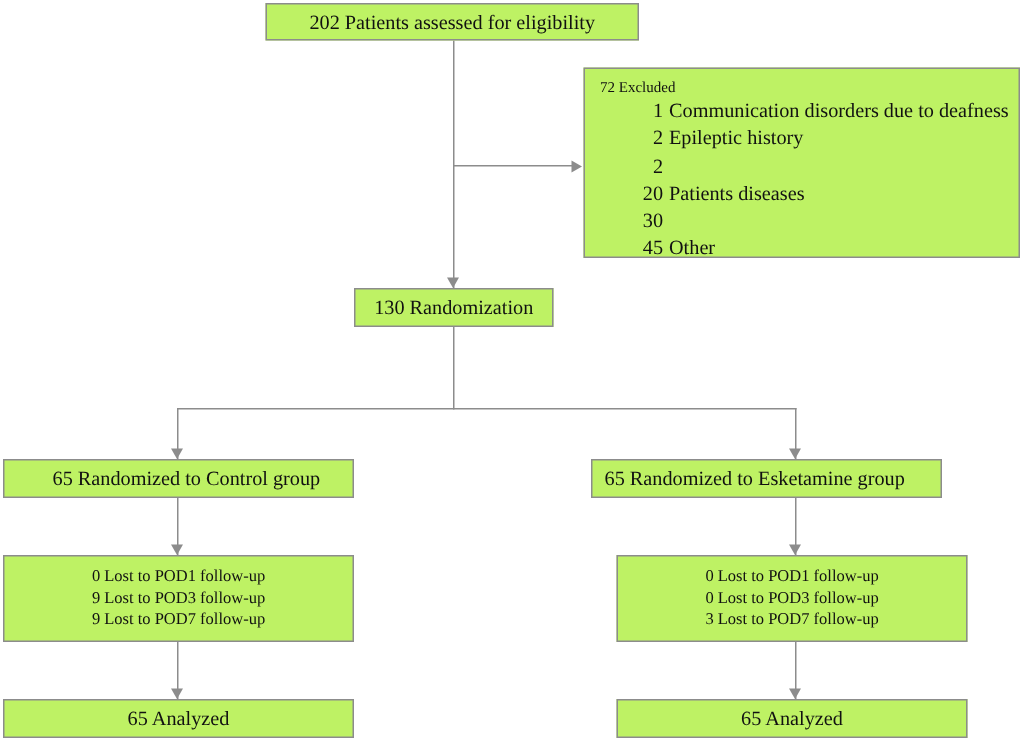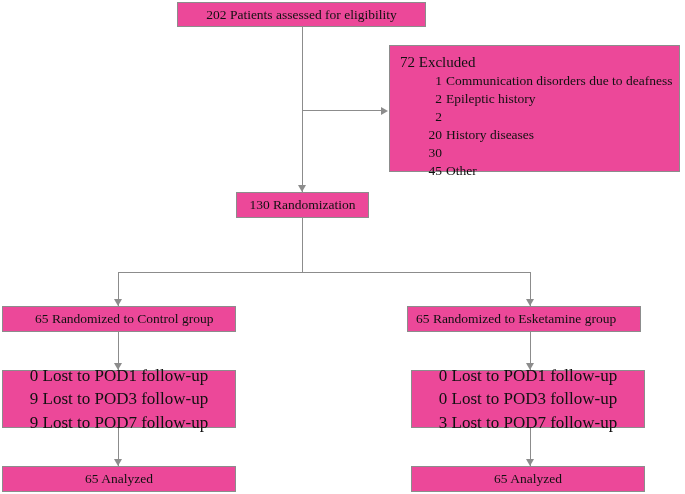--- a/index.html
+++ b/index.html
@@ -13,21 +13,21 @@
     height: 494px;
     background: #ffffff;
     font-family: "Liberation Serif", "DejaVu Serif", serif;
     color: #1a1a1a;
     overflow: hidden;
   }
   .node {
     position: absolute;
     box-sizing: border-box;
     border: 1px solid #8c8c8c;
-    background: #ec4899;
+    background: #bef264;
     display: flex;
     align-items: center;
     justify-content: center;
     font-size: 13.5px;
     line-height: 1.32;
     color: #111111;
   }
   .node.left-align {
     justify-content: flex-start;
   }
@@ -50,37 +50,37 @@
   #node-excluded .inner {
     padding: 6px 0 0 10px;
   }
   #node-randomization {
     left: 236px; top: 192px; width: 133px; height: 26px; justify-content: flex-end;
   }
   #node-control-alloc {
     left: 2px; top: 306px; width: 234px; height: 26px; padding-left: 24px;
   }
   #node-esketamine-alloc {
-    left: 407px; top: 306px; width: 234px; height: 26px;
+    left: 394px; top: 306px; width: 234px; height: 26px;
   }
   #node-control-lost {
     left: 2px; top: 370px; width: 234px; height: 58px;
   }
   #node-esketamine-lost {
     left: 411px; top: 370px; width: 234px; height: 58px;
   }
   #node-control-analyzed {
     left: 2px; top: 466px; width: 234px; height: 26px;
   }
   #node-esketamine-analyzed {
     left: 411px; top: 466px; width: 234px; height: 26px;
   }
   
   .excl-title {
-    font-size: 15px;
+    font-size: 10px;
     line-height: 1.34;
     white-space: nowrap;
   }
   .excl-list {
     margin: 0;
     padding: 0;
     list-style: none;
   }
   .excl-list li {
     font-size: 13.5px;
@@ -99,21 +99,21 @@
     flex: 1 1 auto;
   }
   
   .lost-list {
     margin: 0;
     padding: 0;
     list-style: none;
     text-align: center;
   }
   .lost-list li {
-    font-size: 17px;
+    font-size: 11px;
     line-height: 1.36;
     white-space: nowrap;
   }
   
   .conn {
     position: absolute;
     background: #8c8c8c;
   }
   .vline { width: 1px; }
   .hline { height: 1px; }
@@ -174,21 +174,21 @@
         </li>
         <li>
           <span class="excl-num">2</span>
           <span class="excl-text">Epileptic history</span>
         </li>
         <li>
           <span class="excl-num">2</span>
         </li>
         <li>
           <span class="excl-num">20</span>
-          <span class="excl-text">History diseases</span>
+          <span class="excl-text">Patients diseases</span>
         </li>
         <li>
           <span class="excl-num">30</span>
         </li>
         <li>
           <span class="excl-num">45</span>
           <span class="excl-text">Other</span>
         </li>
       </ul>
     </div>

